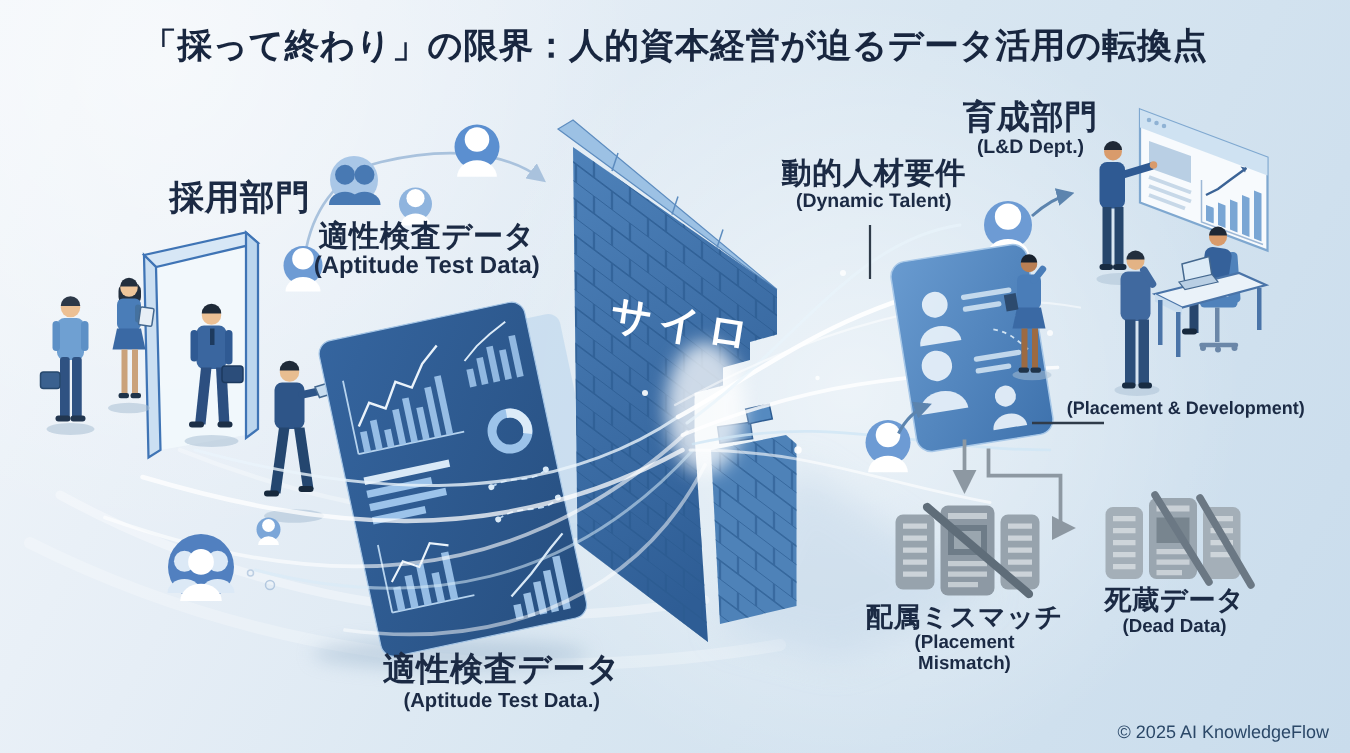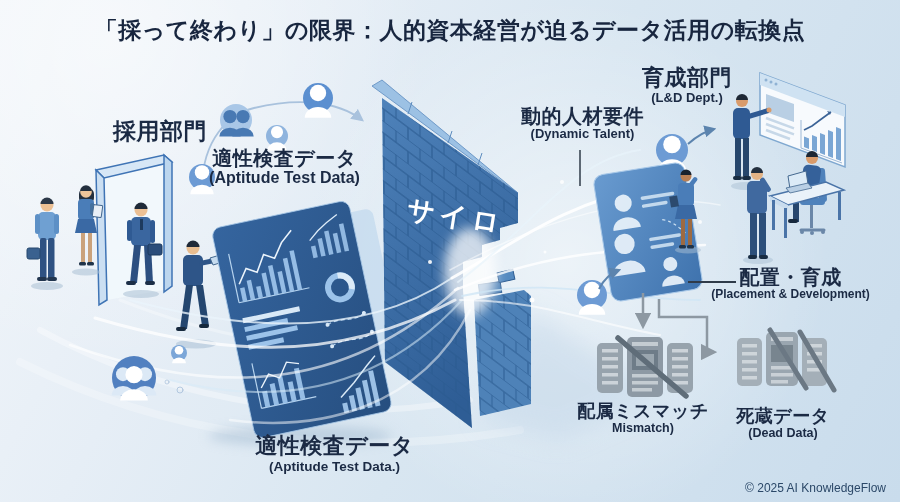--- a/index.html
+++ b/index.html
@@ -460,30 +460,30 @@
   <div class="ja" style="font-size:22px;">育成部門</div>
   <div class="en" style="font-size:13px;">(L&amp;D Dept.)</div>
 </div>
 
 <div class="lbl" style="left:500px;top:105px;width:165px;">
   <div class="ja" style="font-size:20px;">動的人材要件</div>
   <div class="en" style="font-size:13px;">(Dynamic Talent)</div>
 </div>
 
 <div class="lbl" style="left:703px;top:266px;width:175px;">
-  <div class="ja" style="font-size:20px;">配置・育成</div>
   <div class="en" style="font-size:12px;">(Placement &amp; Development)</div>
 </div>
 
 <div class="lbl" style="left:573px;top:401px;width:140px;">
   <div class="ja" style="font-size:18px;">配属ミスマッチ</div>
+  <div class="en" style="font-size:12.5px;">(Placement</div>
   <div class="en" style="font-size:12.5px;">Mismatch)</div>
 </div>
 
-<div class="lbl" style="left:723px;top:390px;width:120px;margin-top:16px;">
+<div class="lbl" style="left:723px;top:390px;width:120px;">
   <div class="ja" style="font-size:18px;">死蔵データ</div>
   <div class="en" style="font-size:12.5px;">(Dead Data)</div>
 </div>
 
 <div class="lbl" style="left:232px;top:434px;width:205px;">
   <div class="ja" style="font-size:22px;">適性検査データ</div>
   <div class="en" style="font-size:13.5px;">(Aptitude Test Data.)</div>
 </div>
 
 <div class="copy">© 2025 AI KnowledgeFlow</div>

